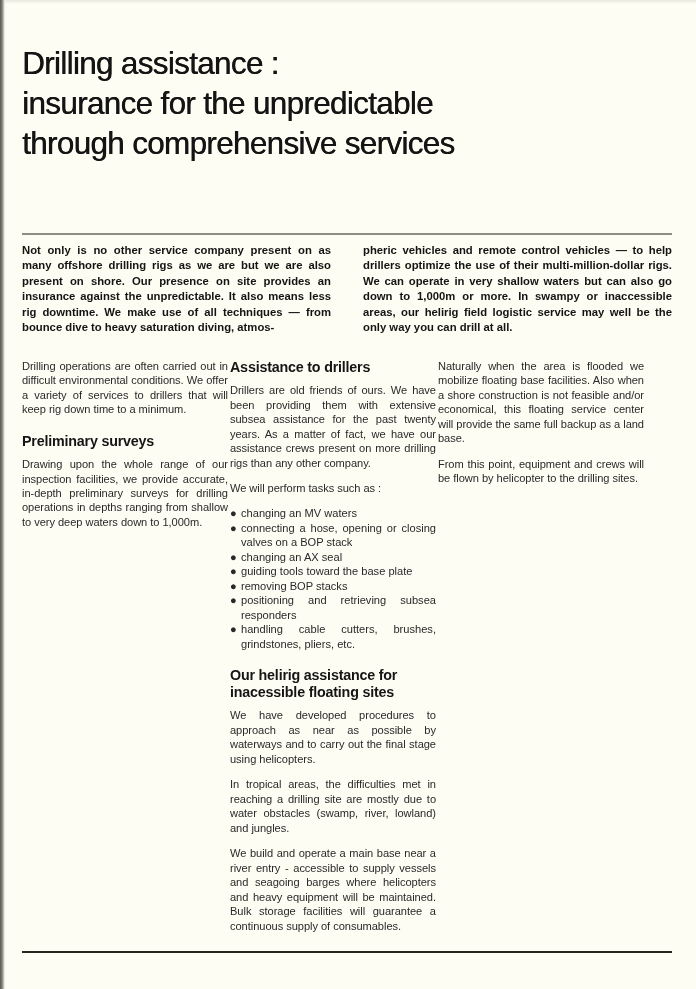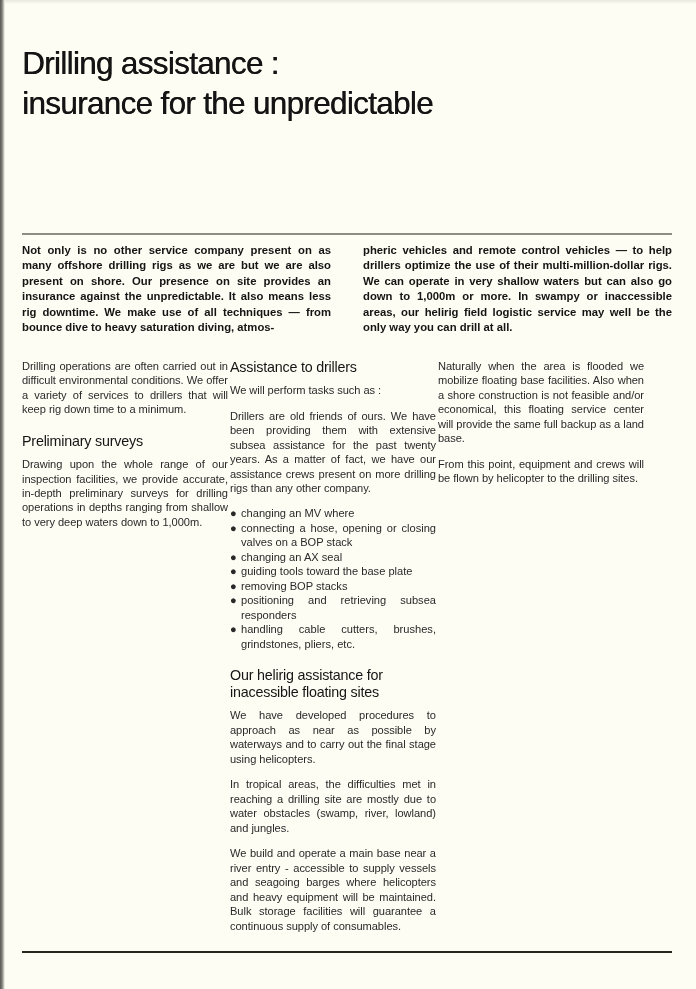--- a/index.html
+++ b/index.html
@@ -101,21 +101,21 @@
     line-height: 1.305;
     text-align: justify;
     color: #29292a;
     letter-spacing: -0.05px;
   }
   .col p.last { margin-bottom: 0; }
 
   h2.section-head {
     margin: 16px 0 7px 0;
     font-size: 14.3px;
-    font-weight: normal;
+    font-weight: bold;
     line-height: 1.2;
     color: #151515;
     letter-spacing: -0.2px;
   }
   h2.section-head.first { margin-top: 0; }
 
   ul.tasks {
     list-style: none;
     margin: 0 0 11px 0;
     padding: 0;
@@ -152,46 +152,47 @@
 <body>
 
 <div class="scan-edge-top"></div>
 <div class="scan-edge-left"></div>
 
 <div class="page">
 
   <h1 class="headline">
     <span class="hl-line">Drilling assistance :</span>
     <span class="hl-line">insurance for the unpredictable</span>
+    <span class="hl-line">through comprehensive services</span>
   </h1>
 
   <div class="rule-top"></div>
 
   <div class="intro">
     <div class="intro-col">Not only is no other service company present on as many offshore drilling rigs as we are but we are also present on shore. Our presence on site provides an insurance against the unpredictable. It also means less rig downtime. We make use of all techniques — from bounce dive to heavy saturation diving, atmos-</div>
     <div class="intro-col">pheric vehicles and remote control vehicles — to help drillers optimize the use of their multi-million-dollar rigs. We can operate in very shallow waters but can also go down to 1,000m or more. In swampy or inaccessible areas, our helirig field logistic service may well be the only way you can drill at all.</div>
   </div>
 
   <div class="cols">
 
     <div class="col">
       <p>Drilling operations are often carried out in difficult environmental conditions. We offer a variety of services to drillers that will keep rig down time to a minimum.</p>
       <h2 class="section-head">Preliminary surveys</h2>
       <p class="last">Drawing upon the whole range of our inspection facilities, we provide accurate, in-depth preliminary surveys for drilling operations in depths ranging from shallow to very deep waters down to 1,000m.</p>
     </div>
 
     <div class="col">
       <h2 class="section-head first">Assistance to drillers</h2>
+      <p>Drillers are old friends of ours. We have been providing them with extensive subsea assistance for the past twenty years. As a matter of fact, we have our assistance crews present on more drilling rigs than any other company.</p>
       <p>We will perform tasks such as :</p>
-      <p>Drillers are old friends of ours. We have been providing them with extensive subsea assistance for the past twenty years. As a matter of fact, we have our assistance crews present on more drilling rigs than any other company.</p>
 
       <ul class="tasks">
         <li>
           <span class="bullet">●</span>
-          <span>changing an MV where</span>
+          <span>changing an MV waters</span>
         </li>
         <li>
           <span class="bullet">●</span>
           <span>connecting a hose, opening or closing valves on a BOP stack</span>
         </li>
         <li>
           <span class="bullet">●</span>
           <span>changing an AX seal</span>
         </li>
         <li>

